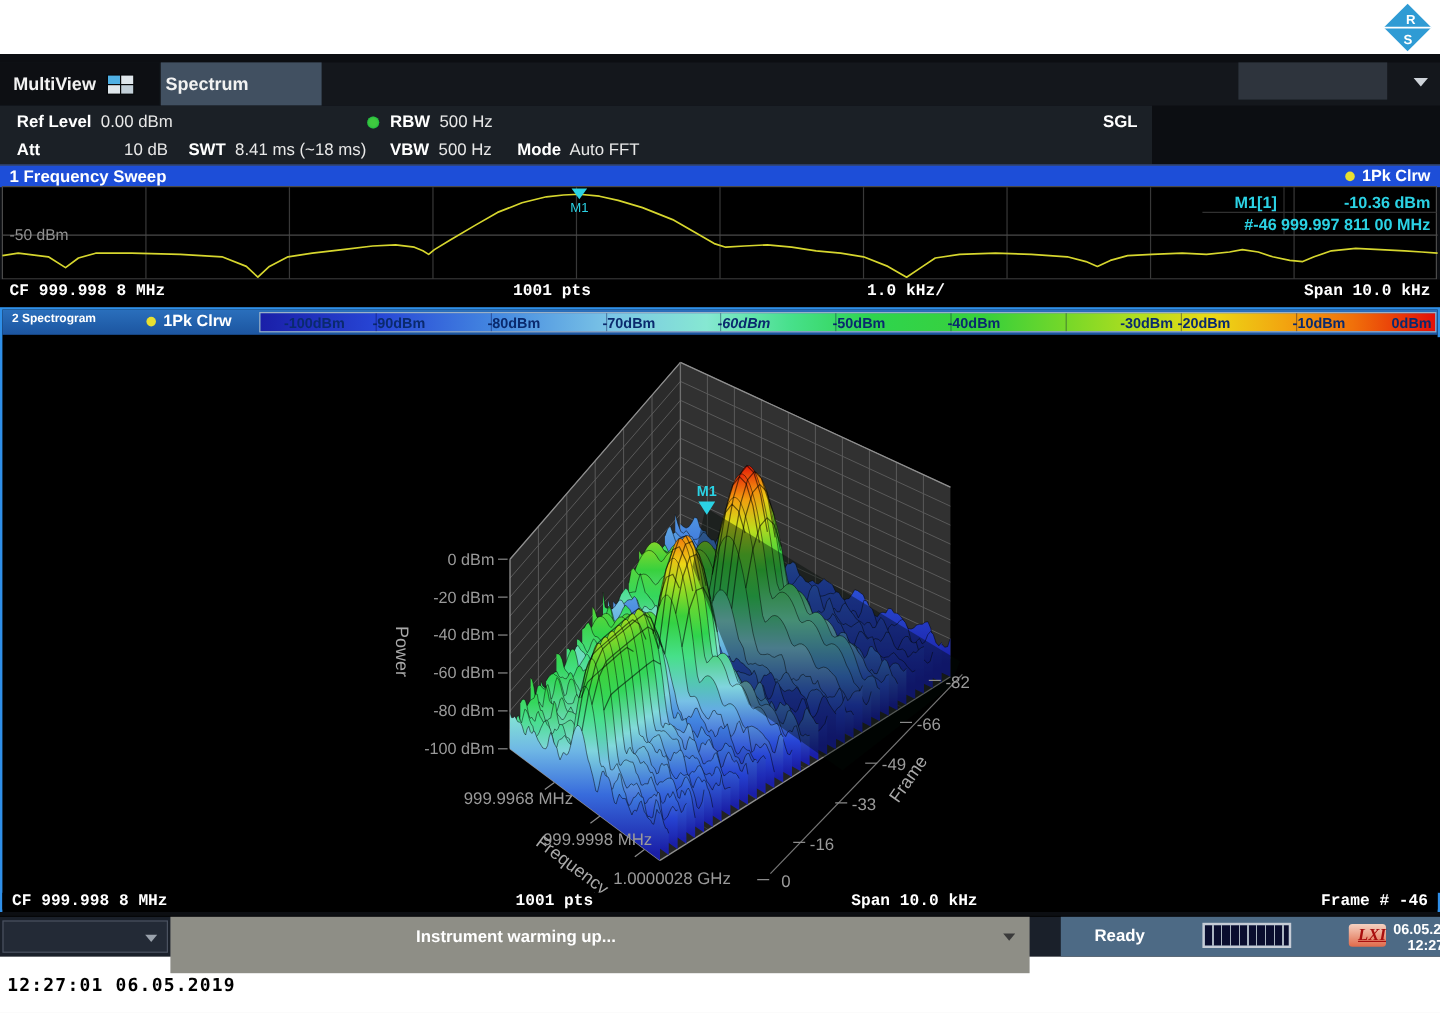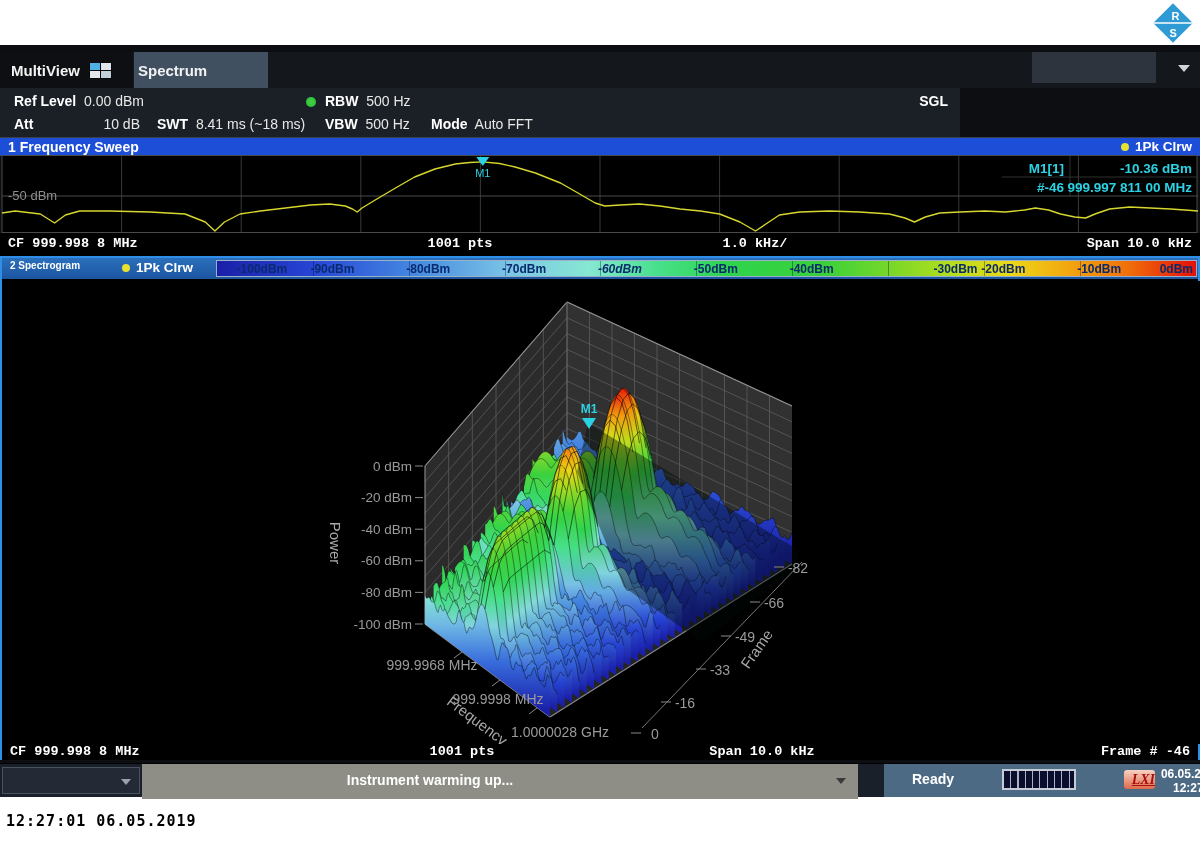--- a/index.html
+++ b/index.html
@@ -35,21 +35,21 @@
   .cbar{position:absolute;left:214px;top:2px;width:981px;height:17px;border:1px solid #9ab0c8;box-sizing:border-box;}
   .cbar .cl{position:absolute;top:1px;font-size:12px;font-weight:bold;color:#0a2a6e;transform:translateX(-50%);white-space:nowrap;}
   .cbar .tick{position:absolute;top:0;width:1px;height:15px;background:rgba(0,0,60,.35);}
   #spec3d-svg{position:absolute;left:2px;top:23px;background:#000;}
   .w2foot{position:absolute;left:0;top:486px;width:1196px;height:16px;background:#000;color:#fff;font-size:13.5px;font-weight:bold;line-height:15px;}
   .fitem{position:absolute;white-space:nowrap;font-family:Liberation Mono, monospace;}
   
   .statusbar{position:absolute;left:0;top:718px;width:1200px;height:34px;background:#1a202a;border-top:1px solid #000;box-sizing:border-box;}
   .combo{position:absolute;left:2px;top:3px;width:138px;height:27px;background:#232a36;border:1px solid #4a5260;box-sizing:border-box;cursor:pointer;}
   .combo .arr{position:absolute;right:8px;top:11px;width:0;height:0;border-left:5px solid transparent;border-right:5px solid transparent;border-top:6px solid #9aa2ac;}
-  .msgbar{position:absolute;left:142px;top:0;width:716px;height:35px;background:#8e8e86;color:#fff;font-size:14px;font-weight:bold;line-height:33px;text-align:center;padding-right:140px;box-sizing:border-box;cursor:pointer;}
+  .msgbar{position:absolute;left:142px;top:0;width:716px;height:47px;background:#8e8e86;color:#fff;font-size:14px;font-weight:bold;line-height:33px;text-align:center;padding-right:140px;box-sizing:border-box;cursor:pointer;}
   .msgbar .arr{position:absolute;right:12px;top:14px;width:0;height:0;border-left:5px solid transparent;border-right:5px solid transparent;border-top:6px solid #3a3a3a;}
   .rightsec{position:absolute;left:858px;top:0;width:342px;height:33px;background:#4d6a85;color:#fff;margin-left:26px;}
   .ready{position:absolute;left:28px;top:7px;font-size:14px;font-weight:bold;}
   .pbar{position:absolute;left:118px;top:5px;width:74px;height:21px;border:2px solid #c6ccd6;box-sizing:border-box;background:repeating-linear-gradient(90deg,#0a0d2e 0,#0a0d2e 6.2px,#aab4c0 6.2px,#aab4c0 7.3px);}
   .lxi{position:absolute;left:240px;top:6px;width:31px;height:19px;background:linear-gradient(#f6d2c2,#e06a4a);border-radius:3px;text-align:right;line-height:19px;font-family:"Liberation Serif",serif;font-style:italic;font-weight:bold;font-size:14px;color:#a80f0f;text-decoration:underline;}
   .dtime{position:absolute;right:5px;top:3px;text-align:right;font-size:12px;font-weight:bold;line-height:14px;}
   
   .desk-text{position:absolute;left:6px;top:812px;font-family:"DejaVu Sans Mono",monospace;font-weight:bold;font-size:15px;color:#000;letter-spacing:1px;}
   .rs-logo{position:absolute;right:4px;top:2px;}
 </style>

